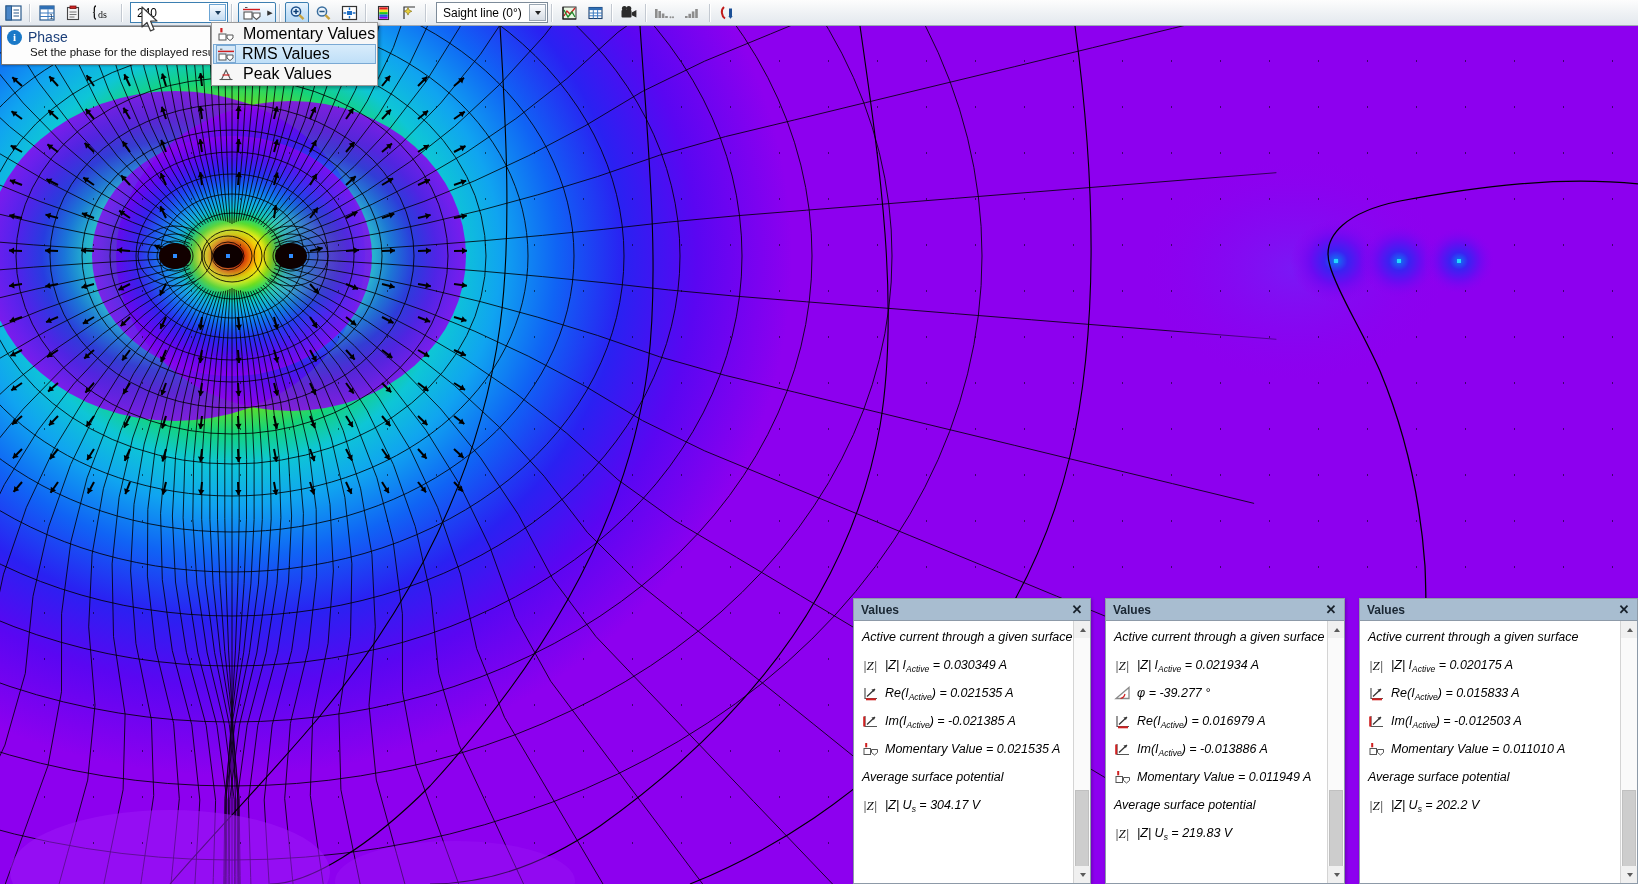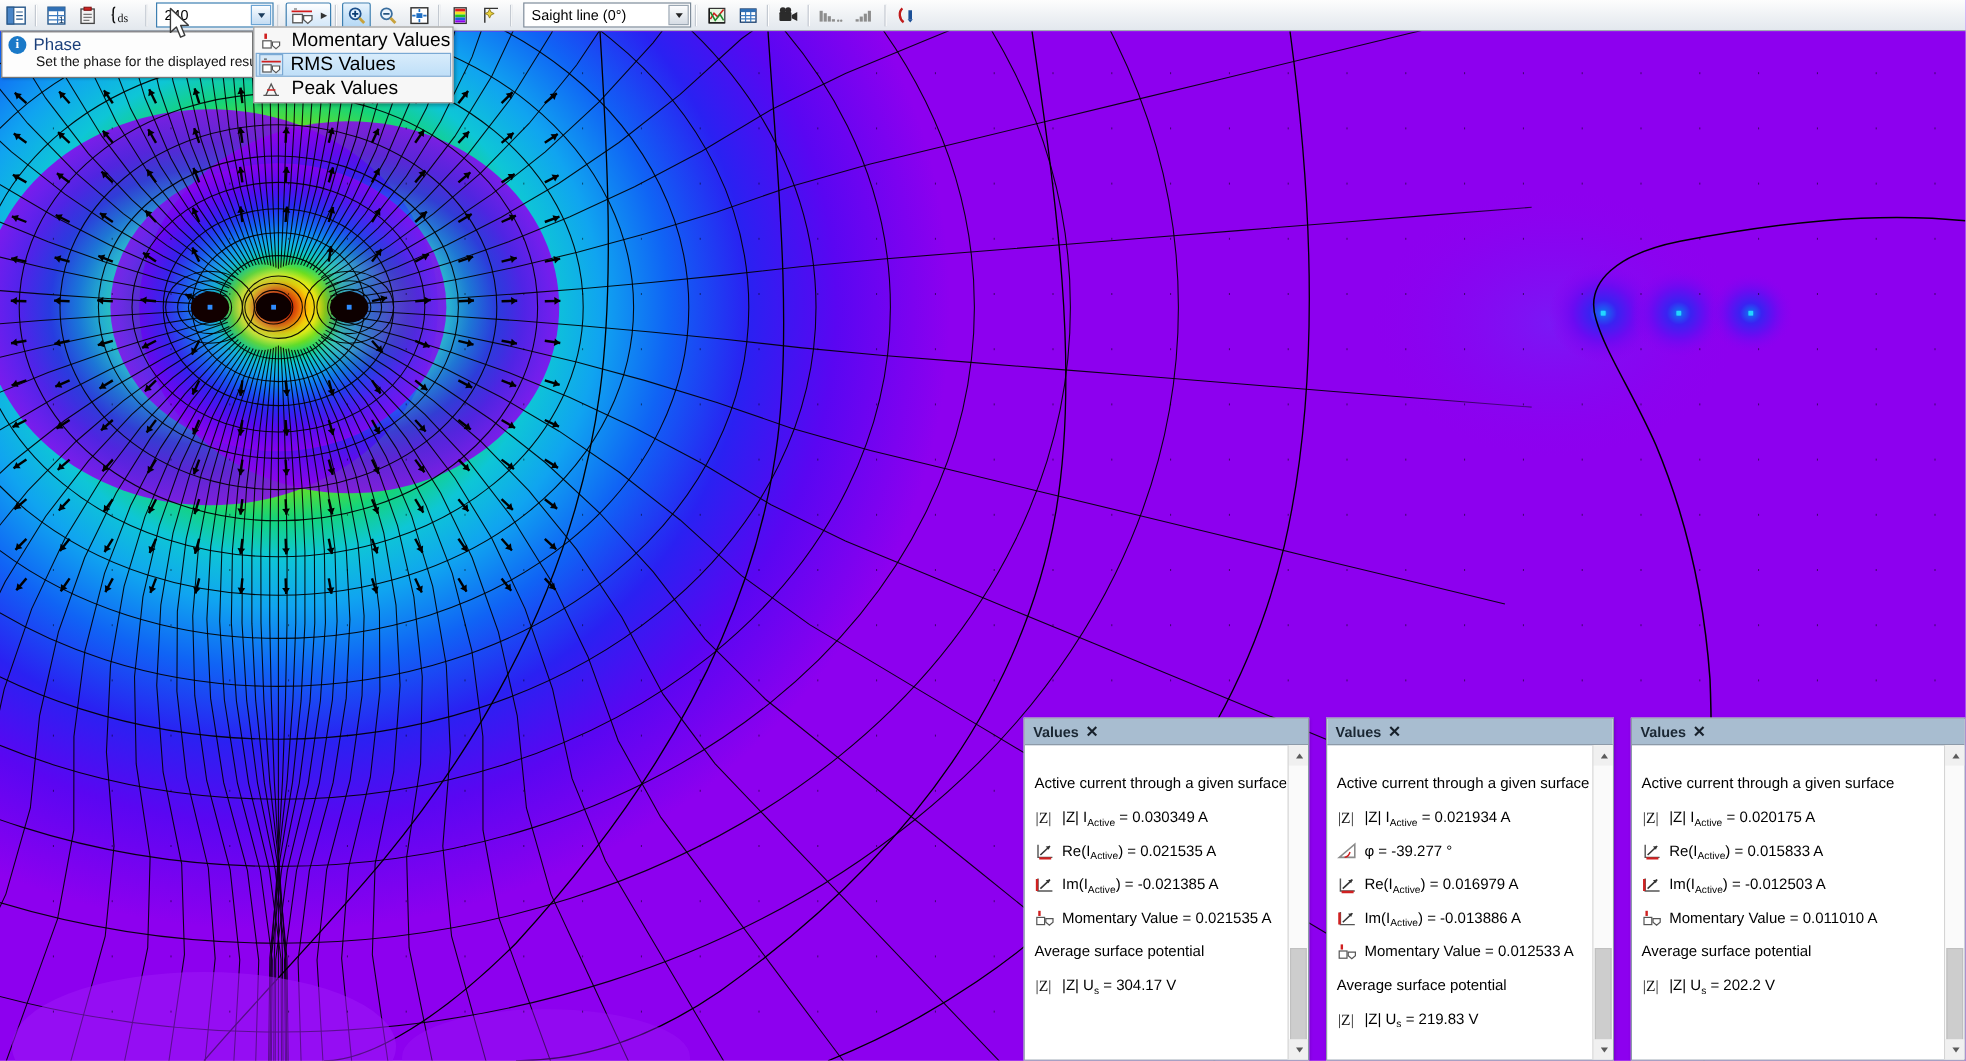--- a/index.html
+++ b/index.html
@@ -50,21 +50,21 @@
     border:1px solid #6ba4d4;box-sizing:border-box;
     display:flex;align-items:center;justify-content:center;
   }
   .combo-arrow i{
     display:block;width:0;height:0;border-left:3.5px solid transparent;border-right:3.5px solid transparent;
     border-top:4px solid #1b3c5c;
   }
 
   
   #sightCombo{
-    width:140px;height:21px;margin-left:6px;
+    width:112px;height:21px;margin-left:6px;
     border:1px solid #7d8b99;background:#fff;
     display:flex;align-items:center;box-sizing:border-box;position:relative;
   }
   #sightCombo .txt{margin-left:6px;font-size:12px;color:#000;}
   #sightCombo .combo-arrow{
     background:linear-gradient(#fcfdfe,#e7ebf0 55%,#d6dce4);border:1px solid #9aa6b2;
   }
   #sightCombo .combo-arrow i{border-top-color:#222;}
 
   
@@ -115,30 +115,30 @@
 
   
   .vpanel{
     position:absolute;background:#ffffff;
     border:1px solid #8d9aa8;box-sizing:border-box;
     box-shadow:1px 1px 3px rgba(0,0,0,.25);
     overflow:hidden;
   }
   .vp-head{
     height:22px;background:#a8bdd0;
-    display:flex;align-items:center;justify-content:flex-start;
+    display:flex;align-items:center;justify-content:space-between;
     border-bottom:1px solid #8d9aa8;box-sizing:border-box;
   }
   .vp-title{font-size:12px;font-weight:bold;color:#1a2733;margin-left:7px;}
   .vp-close{
     width:22px;height:20px;display:flex;align-items:center;justify-content:center;
     font-size:13px;font-weight:bold;color:#17202a;margin-right:2px;
   }
   .vp-body{position:relative;height:calc(100% - 22px);}
-  .vp-rows{position:absolute;left:0;top:0;right:18px;bottom:0;overflow:hidden;padding-top:18px;box-sizing:border-box;}
+  .vp-rows{position:absolute;left:0;top:0;right:18px;bottom:0;overflow:hidden;padding-top:2px;box-sizing:border-box;font-style:italic;}
   .vrow{display:flex;align-items:center;height:28px;padding-left:6px;white-space:nowrap;}
   .vrow .vico{width:22px;min-width:22px;height:18px;display:flex;align-items:center;justify-content:center;}
   .vrow .vtxt{font-size:12.5px;color:#000;margin-left:3px;}
   .vrow.plain{padding-left:8px;}
   .vrow.plain .vtxt{margin-left:0;}
   sub{font-size:8.5px;vertical-align:baseline;position:relative;top:3px;}
 
   
   .vscroll{
     position:absolute;right:0;top:0;bottom:0;width:17px;
@@ -1055,21 +1055,21 @@
           <span class="vtxt">Im(I<sub>Active</sub>) = -0.013886 A</span>
         </div>
         <div class="vrow">
           <span class="vico">
             <svg width="18" height="16" viewBox="0 0 18 16">
               <rect x="2" y="7.5" width="6.5" height="6" fill="#fff" stroke="#555" stroke-width="1"></rect>
               <path d="M9.5 8.5 h6 v3 l-3 2.5 -3 -2.5 z" fill="#fff" stroke="#555" stroke-width="1"></path>
               <rect x="3.2" y="2" width="2" height="4.3" fill="#d02020"></rect>
             </svg>
           </span>
-          <span class="vtxt">Momentary Value = 0.012533 A</span>
+          <span class="vtxt">Momentary Value = 0.011949 A</span>
         </div>
         <div class="vrow plain">
           <span class="vtxt">Average surface potential</span>
         </div>
         <div class="vrow">
           <span class="vico">
             <svg width="18" height="16" viewBox="0 0 18 16">
               <text x="1" y="13" font-size="13" font-family="Liberation Serif, serif" fill="#111">|Z|</text>
             </svg>
           </span>

